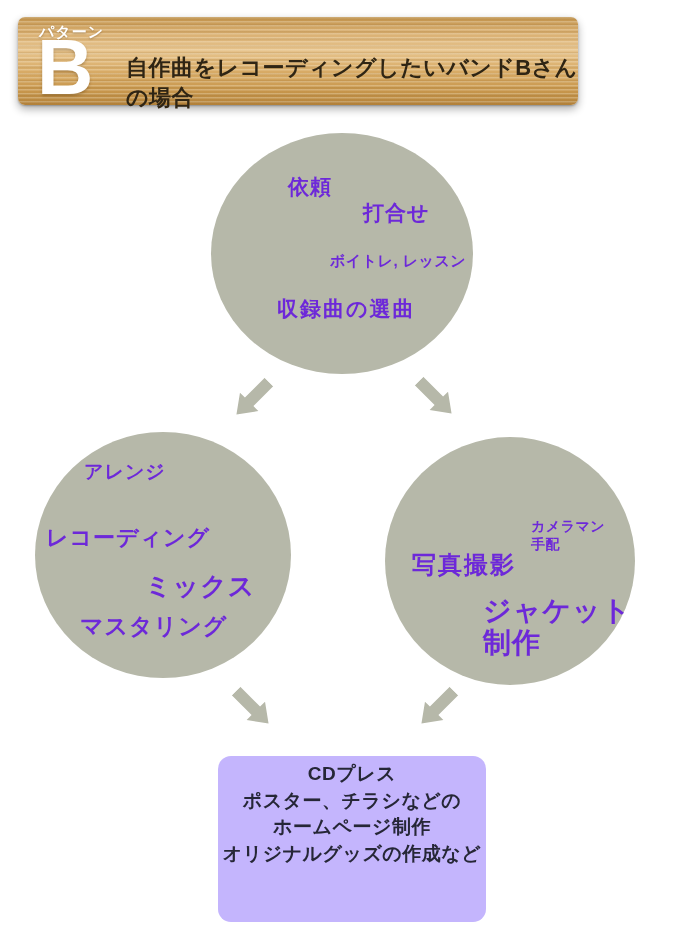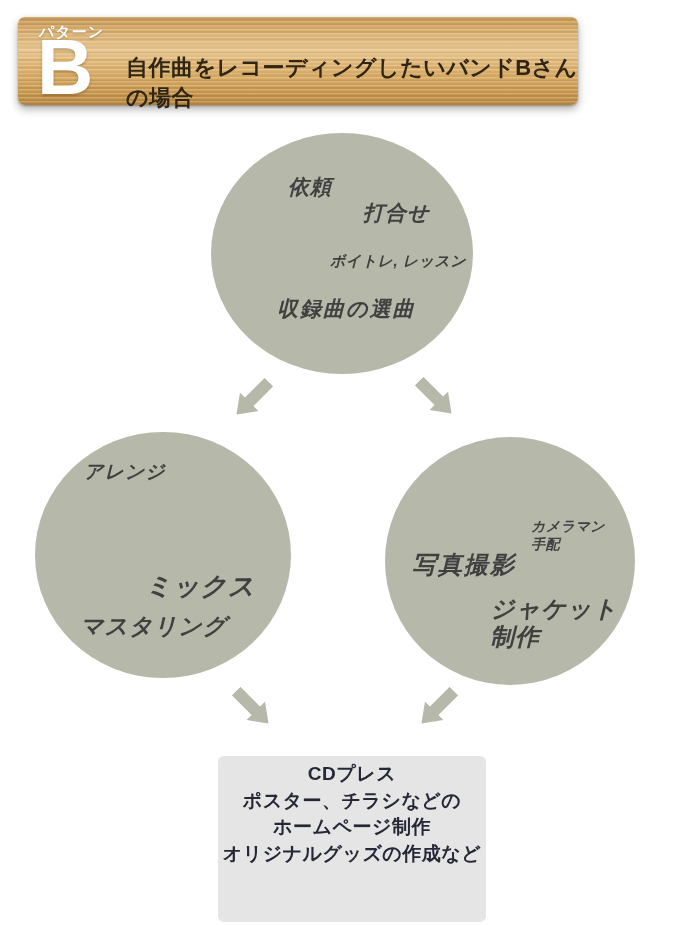--- a/index.html
+++ b/index.html
@@ -27,39 +27,39 @@
   .banner-title{
     position:absolute;left:108px;top:36px;color:#2f2514;font-size:22px;font-weight:bold;
     letter-spacing:0.5px;
   }
   
   .bubble{position:absolute;background:#b6b8a9;border-radius:50%;}
   .bubble-top{left:211px;top:133px;width:262px;height:241px;}
   .bubble-left{left:35px;top:432px;width:256px;height:246px;text-align:right;}
   .bubble-right{left:385px;top:437px;width:250px;height:248px;}
   .bottom-box{
-    position:absolute;left:218px;top:756px;width:268px;height:166px;background:#e5e5e5;
-    border-radius:6px;text-align:center;padding-top:5px;box-sizing:border-box;
+    position:absolute;left:218px;top:756px;width:268px;height:166px;background:#c4b5fd;
+    border-radius:13px;text-align:center;padding-top:5px;box-sizing:border-box;
   }
   .box-line{display:block;color:#262737;font-size:19px;font-weight:bold;line-height:26.5px;letter-spacing:0.5px;}
   
-  .circle-label{position:absolute;font-weight:bold;color:#404040;white-space:pre-line;line-height:1.2;letter-spacing:1px;font-style:italic;}
+  .circle-label{position:absolute;font-weight:bold;color:#6d28d9;white-space:pre-line;line-height:1.2;letter-spacing:1px;}
   .tc1{left:77px;top:41px;font-size:21px;}
   .tc2{left:152px;top:67px;font-size:21px;text-align:center;}
   .tc3{left:119px;top:119px;font-size:15px;letter-spacing:0.5px;}
   .tc4{left:66px;top:163px;font-size:21px;letter-spacing:2px;}
   .lc1{left:49px;top:29px;font-size:19px;}
   .lc2{left:126px;top:50px;font-size:25px;}
   .lc3{left:11px;top:93px;font-size:22px;}
   .lc4{left:110px;top:139px;font-size:26px;}
   .lc5{left:45px;top:181px;font-size:23px;}
   .rc1{left:41px;top:33px;font-size:19px;line-height:1.25;}
   .rc2{left:146px;top:80px;font-size:14px;line-height:1.3;letter-spacing:0.5px;}
   .rc3{left:27px;top:114px;font-size:24px;letter-spacing:2px;}
-  .rc4{left:105px;top:158px;font-size:24px;line-height:1.15;}
+  .rc4{left:98px;top:158px;font-size:28px;line-height:1.15;}
   
   .arrow{position:absolute;width:48px;height:28px;}
   .arrow svg{display:block;}
   .arrow-tl{left:228px;top:385px;transform:rotate(135deg);}
   .arrow-tr{left:412px;top:384px;transform:rotate(45deg);}
   .arrow-bl{left:229px;top:694px;transform:rotate(45deg);}
   .arrow-br{left:413px;top:694px;transform:rotate(135deg);}
 </style>
 </head>
 <body>
@@ -85,20 +85,21 @@
       </svg>
   </div>
   <div class="arrow arrow-tr">
     <svg width="48" height="28" viewBox="0 0 48 28">
         <polygon points="0,8 28,8 28,1 46,14 28,27 28,20 0,20" fill="#b6b8a9"></polygon>
       </svg>
   </div>
 
   <div class="bubble bubble-left">
     <span class="circle-label lc1">アレンジ</span>
+    <span class="circle-label lc3">レコーディング</span>
     <span class="circle-label lc4">ミックス</span>
     <span class="circle-label lc5">マスタリング</span>
   </div>
 
   <div class="bubble bubble-right">
     <span class="circle-label rc3">写真撮影</span>
     <span class="circle-label rc2">カメラマン
 手配</span>
     <span class="circle-label rc4">ジャケット
 制作</span>

